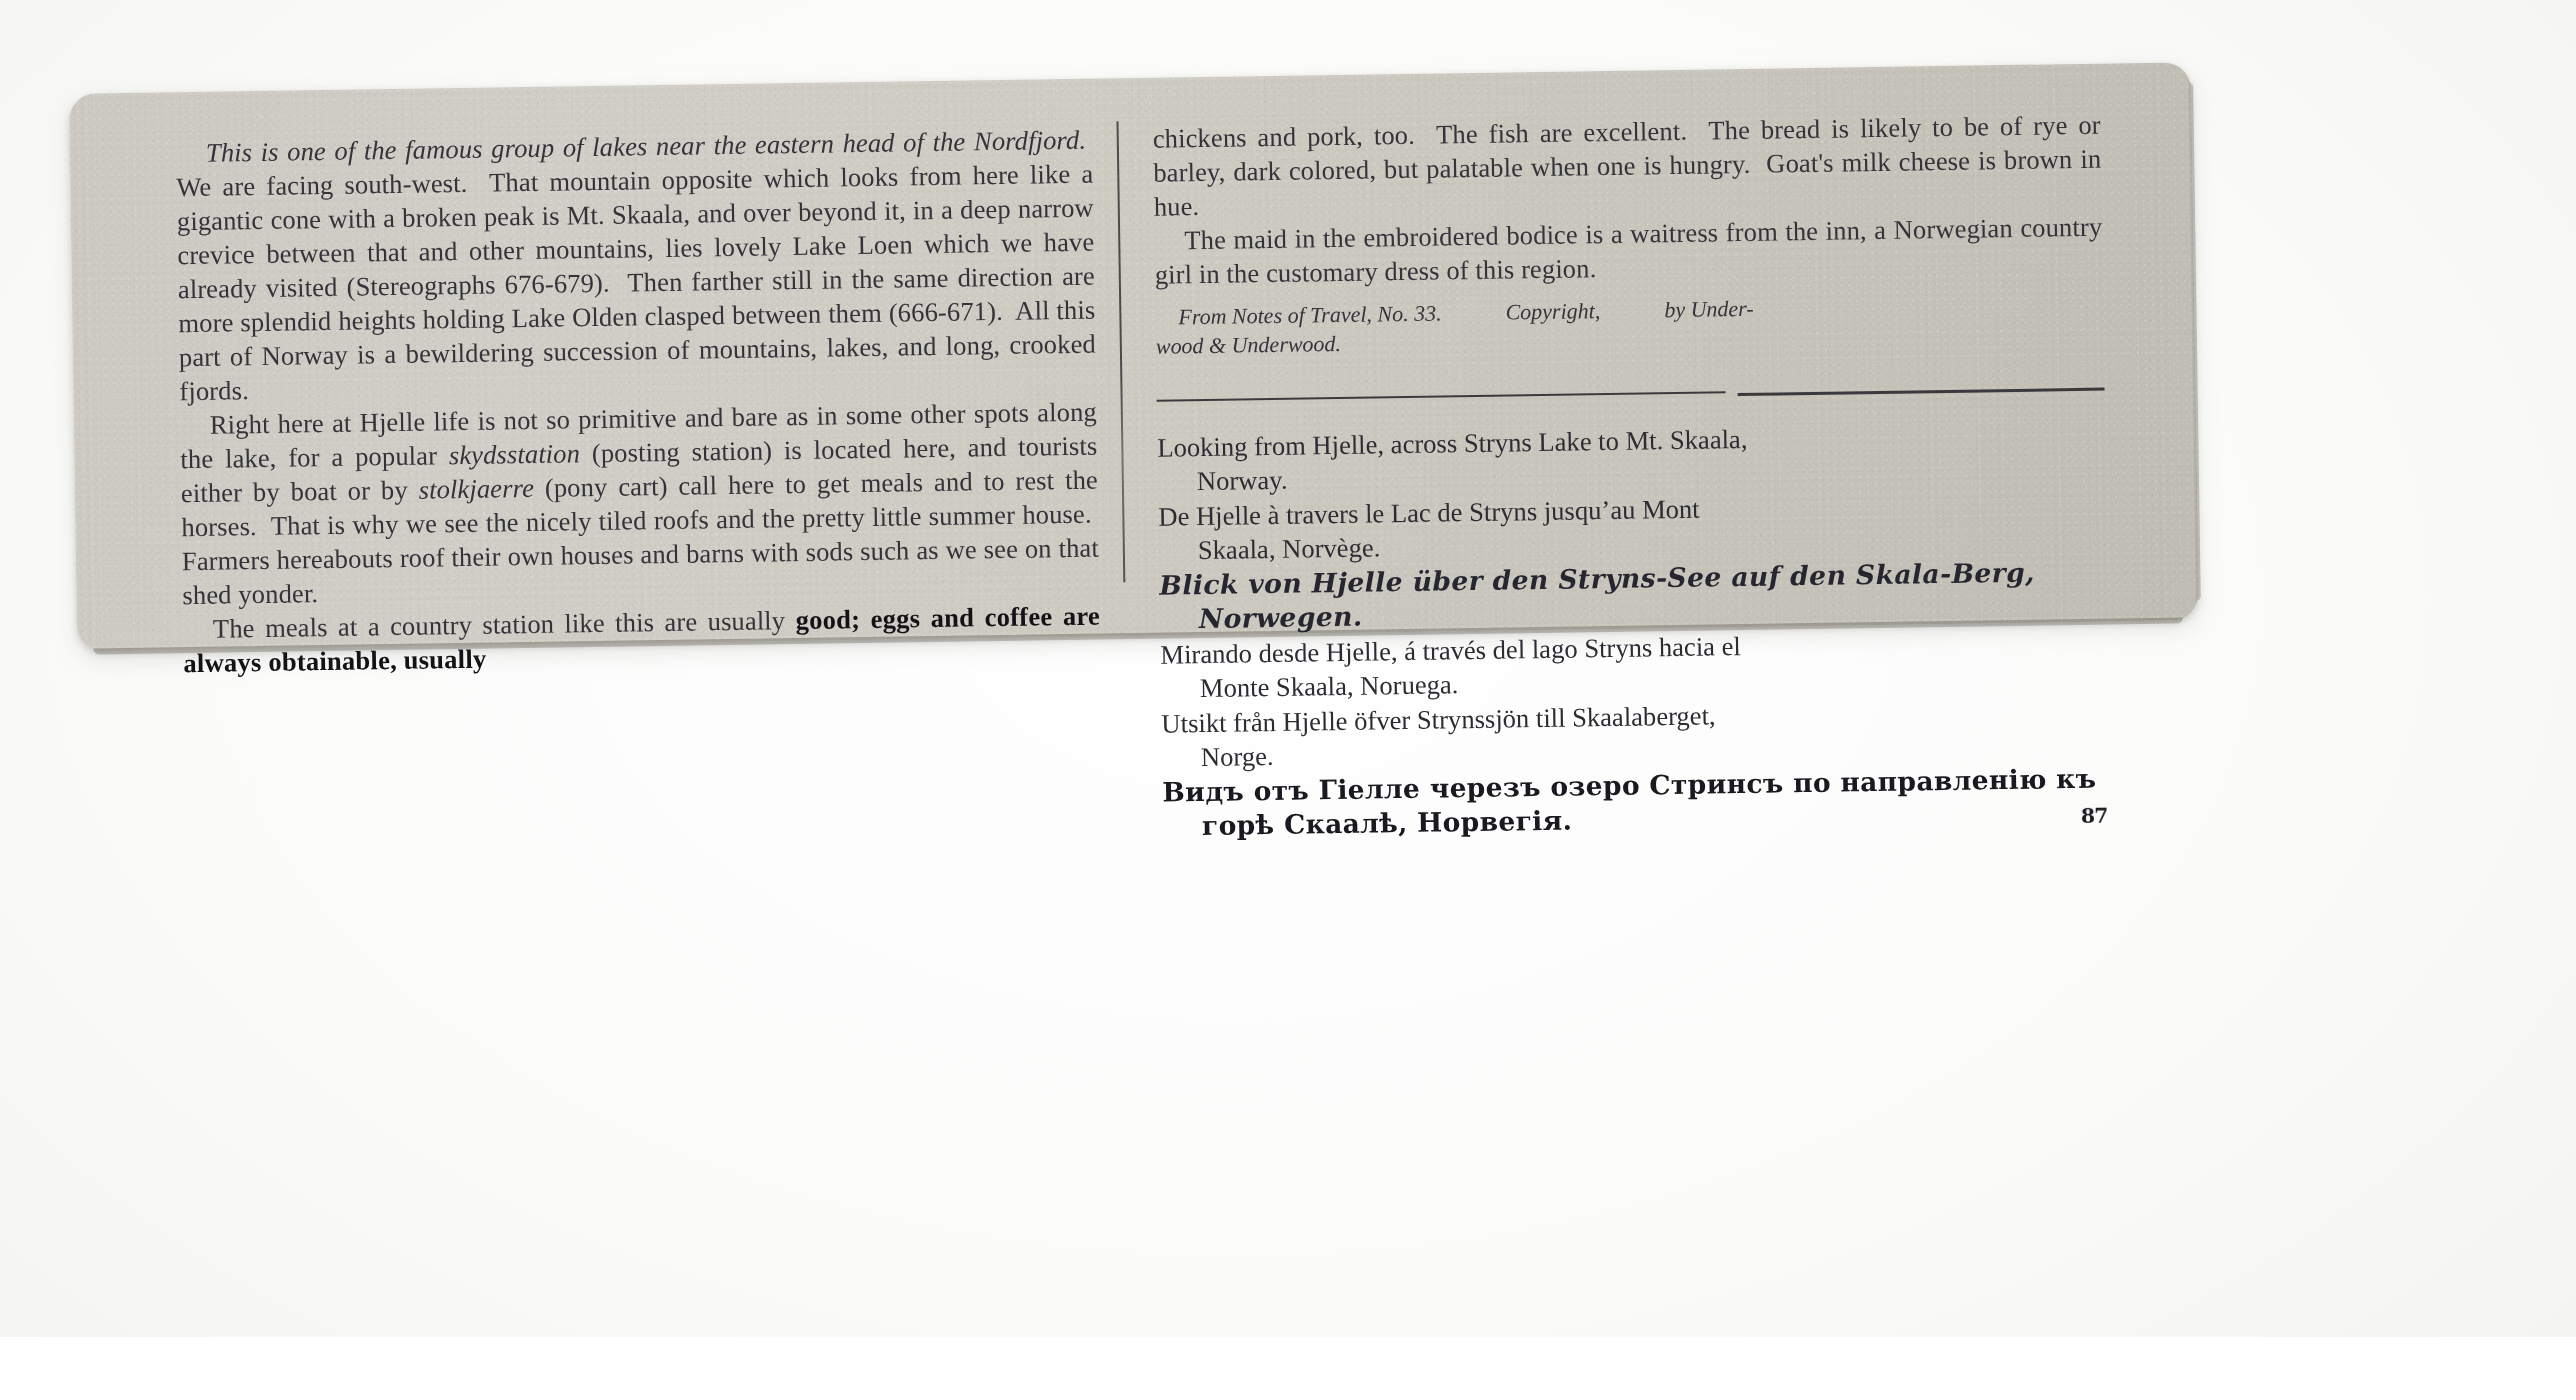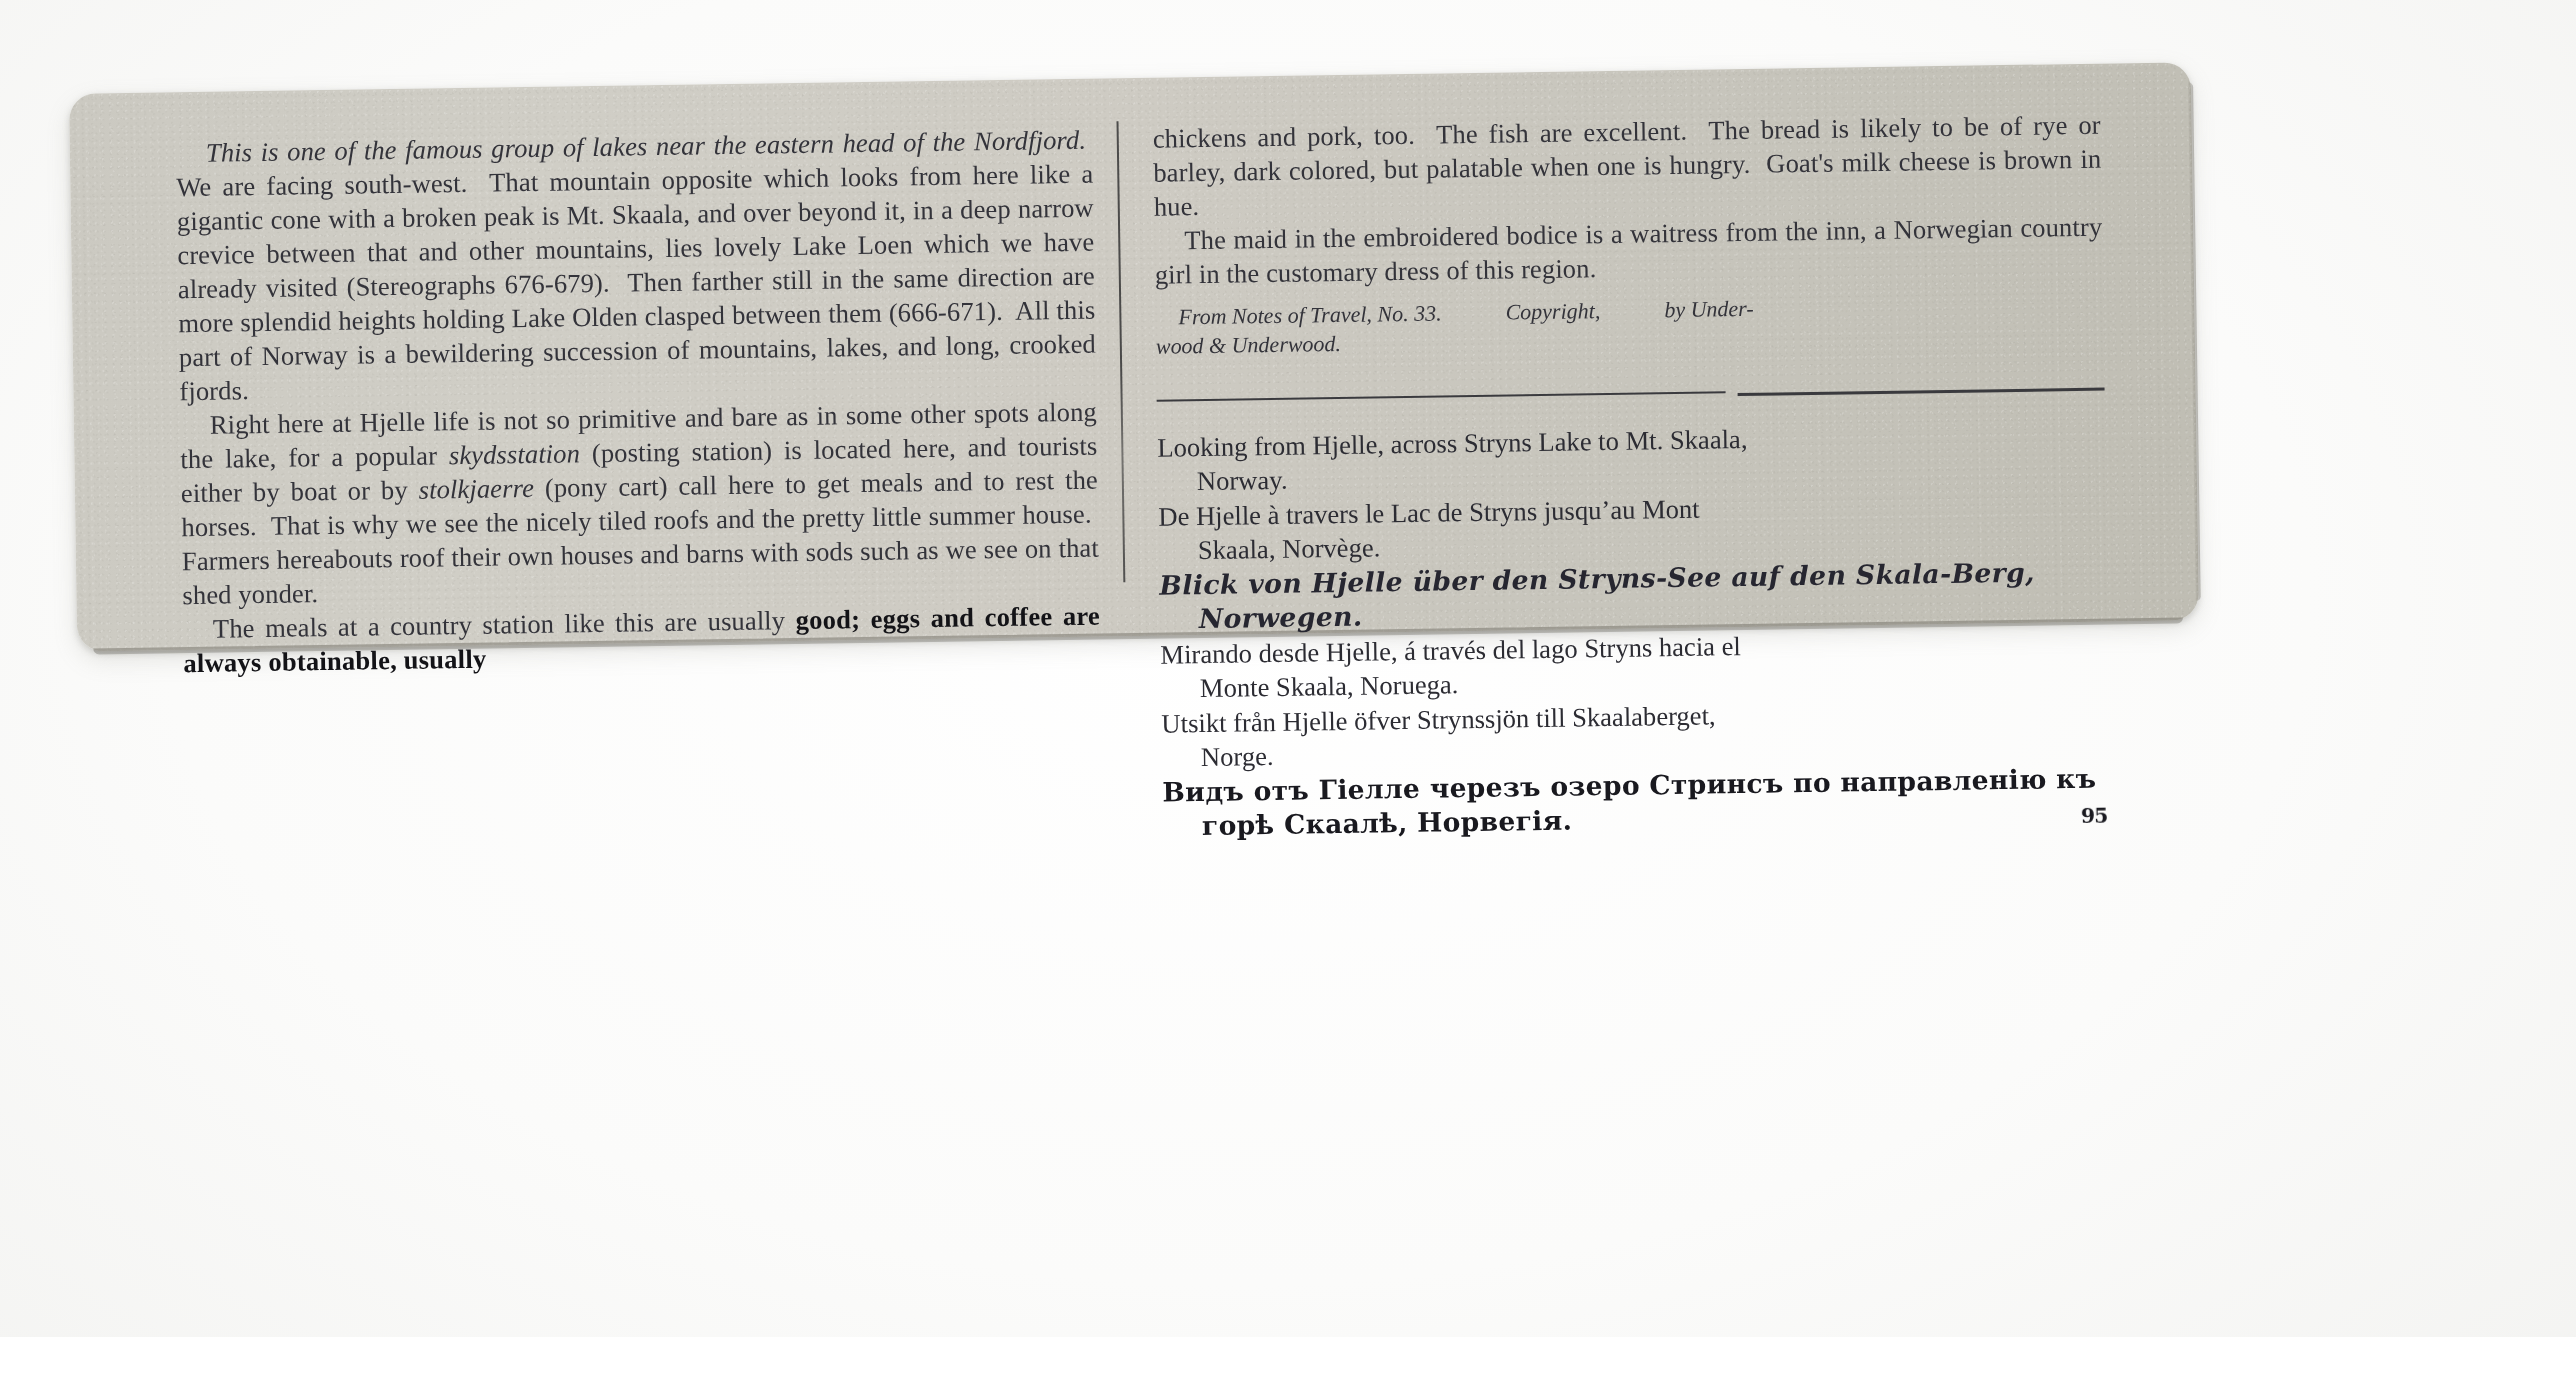--- a/index.html
+++ b/index.html
@@ -256,21 +256,21 @@
           <p class="cap-line"><span>Looking from Hjelle, across Stryns Lake to Mt. Skaala,</span><br><span class="cont"></span><span>Norway.</span></p>
 
           <p class="cap-line"><span>De Hjelle à travers le Lac de Stryns jusqu’au Mont</span><br><span class="cont"></span><span>Skaala, Norvège.</span></p>
 
           <p class="cap-line cap-fraktur"><span>Blick von Hjelle über den Stryns-See auf den Skala-Berg,</span><br><span class="cont"></span><span>Norwegen.</span></p>
 
           <p class="cap-line"><span>Mirando desde Hjelle, á través del lago Stryns hacia el</span><br><span class="cont"></span><span>Monte Skaala, Noruega.</span></p>
 
           <p class="cap-line"><span>Utsikt från Hjelle öfver Strynssjön till Skaalaberget,</span><br><span class="cont"></span><span>Norge.</span></p>
 
-          <p class="cap-line cap-cyr cap-last"><span>Видъ отъ Гіелле черезъ  озеро  Стринсъ по направленію къ</span><br><span class="cont"></span><span>горѣ Скаалѣ, Норвегія.</span><span class="plate-no">95</span></p>
+          <p class="cap-line cap-cyr cap-last"><span>Видъ отъ Гіелле черезъ  озеро  Стринсъ по направленію къ</span><br><span class="cont"></span><span>горѣ Скаалѣ, Норвегія.</span><span class="plate-no">87</span></p>
 
         </div>
       </div>
 
     </div>
   </div>
 </div>
 
 
 </body></html>

